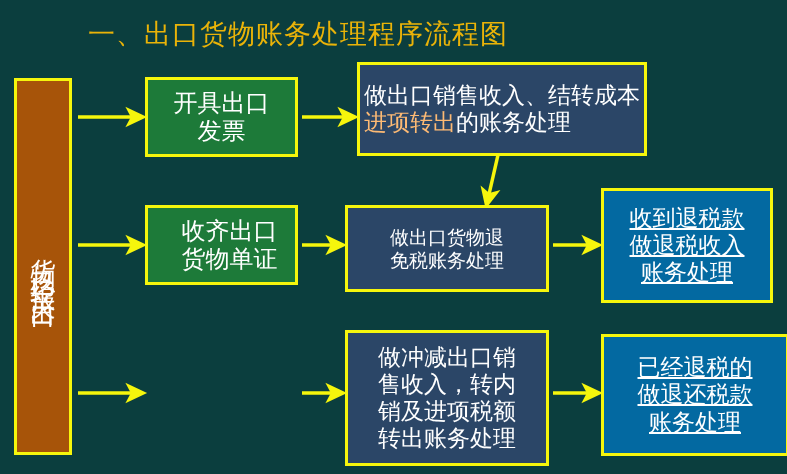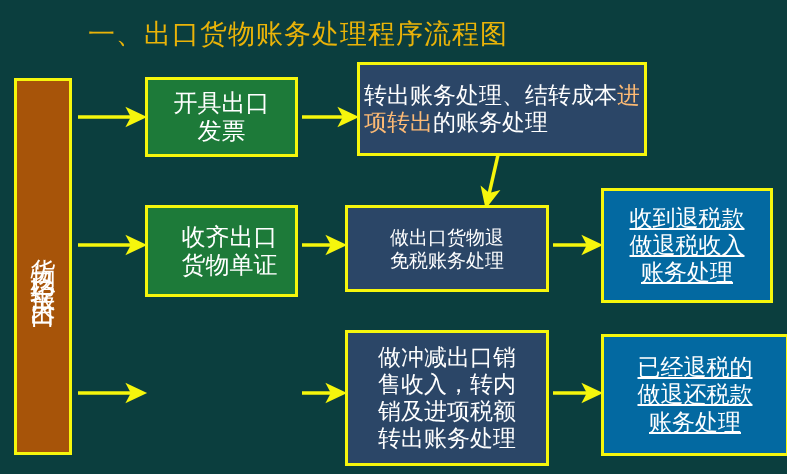--- a/index.html
+++ b/index.html
@@ -73,21 +73,21 @@
     letter-spacing: 7px;
     font-size: 25px;
     line-height: 1;
   }
   .hl {
     color: #fdba74;
   }
   
   #n-start  { left: 14px;  top: 78px;  width: 58px;  height: 377px; }
   #n-g1     { left: 145px; top: 77px;  width: 153px; height: 80px;  font-size: 24px; }
-  #n-g2     { left: 145px; top: 205px; width: 153px; height: 92px;  font-size: 24px; padding-left: 16px; }
+  #n-g2     { left: 145px; top: 205px; width: 153px; height: 80px;  font-size: 24px; padding-left: 16px; }
   #n-g3     { left: 145px; top: 353px; width: 153px; height: 80px;  font-size: 24px; }
   #n-b1     { left: 357px; top: 62px;  width: 290px; height: 94px;  font-size: 23px; }
   #n-b2     { left: 345px; top: 205px; width: 204px; height: 87px;  font-size: 19px; }
   #n-b3     { left: 345px; top: 330px; width: 204px; height: 136px; font-size: 23px; }
   #n-o1     { left: 601px; top: 188px; width: 172px; height: 115px; font-size: 23px; }
   #n-o2     { left: 601px; top: 334px; width: 188px; height: 122px; font-size: 23px; }
   #n-b1 .txt { text-align: left; }
   #n-b3 .txt { text-align: right; }
 </style>
 </head>
@@ -127,21 +127,21 @@
   <div class="node node-green" id="n-g1">
     <span class="txt">开具出口<br>发票</span>
   </div>
 
   <div class="node node-green" id="n-g2">
     <span class="txt">收齐出口<br>货物单证</span>
   </div>
 
 
   <div class="node node-blue" id="n-b1">
-    <span class="txt"><span>转出账务处理、结</span><span>转成本</span><span class="hl">进项转出</span><span>的账</span><span>务处理</span></span>
+    <span class="txt"><span>做出口销售收入、结</span><span>转成本</span><span class="hl">进项转出</span><span>的账</span><span>务处理</span></span>
   </div>
 
   <div class="node node-blue" id="n-b2">
     <span class="txt">做出口货物退<br>免税账务处理</span>
   </div>
 
   <div class="node node-blue" id="n-b3">
     <span class="txt">做冲减出口销<br>售收入，转内<br>销及进项税额<br>转出账务处理</span>
   </div>
 

